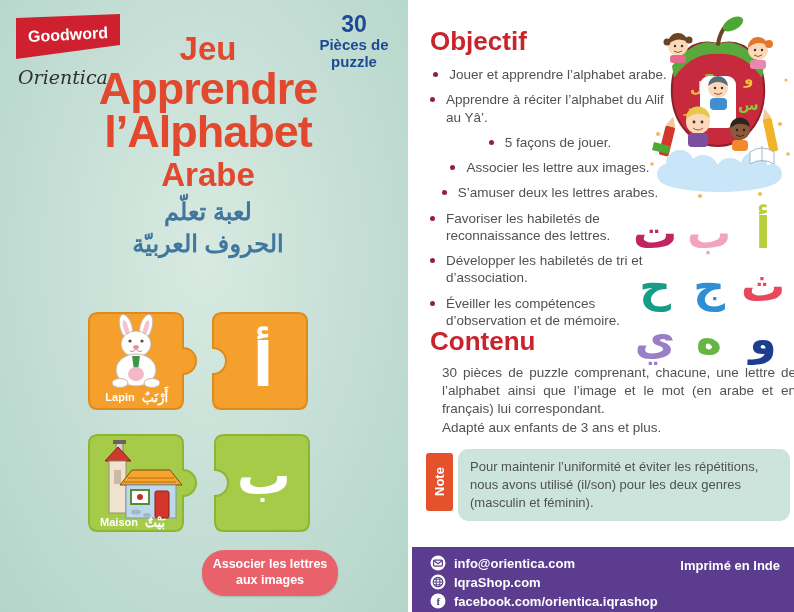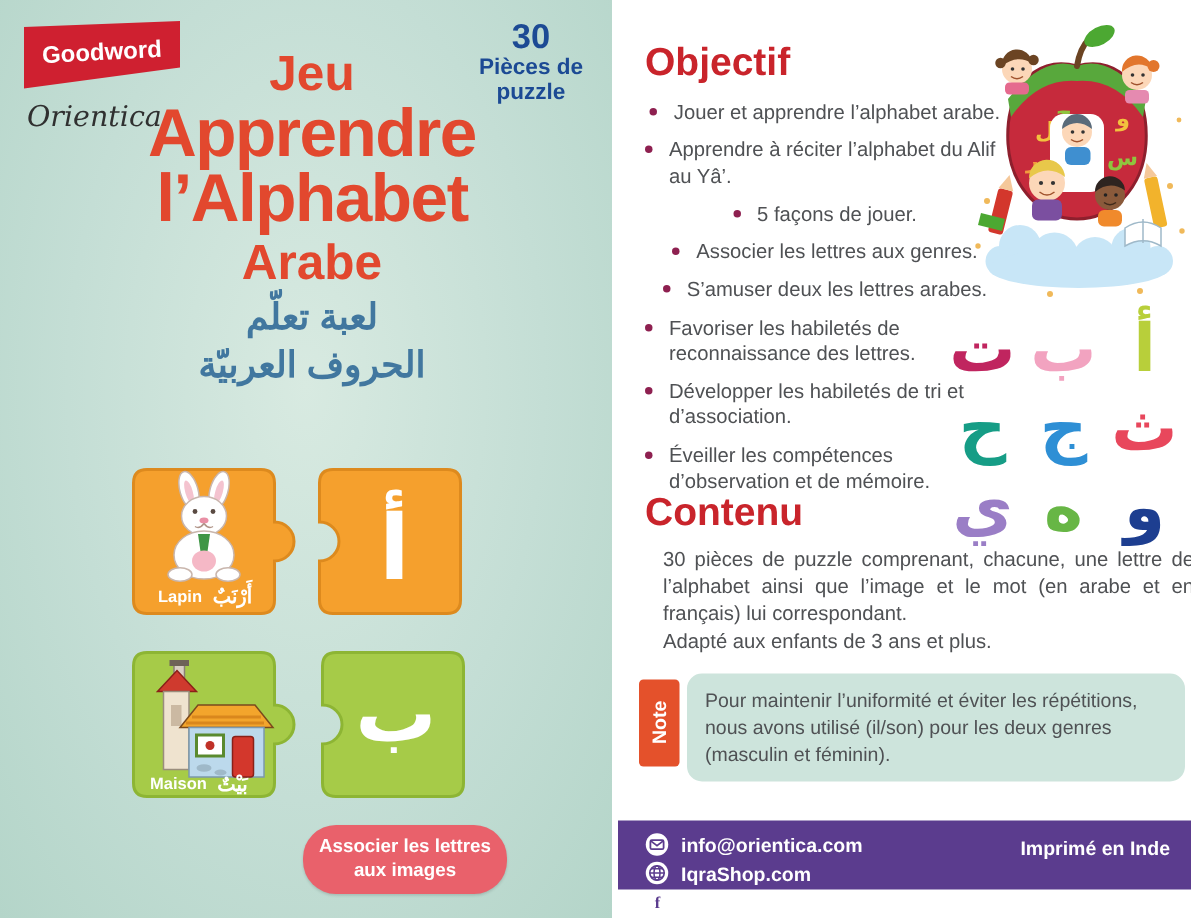--- a/index.html
+++ b/index.html
@@ -65,21 +65,21 @@
   .para-1 { top:364px; }
   .para-2 { top:419px; text-align:left; }
 
   .note-label { position:absolute; left:18px; top:453px; width:27px; height:58px; background:#e4512b;
                 border-radius:3px; color:#fff; font-weight:bold; font-size:13px;
                 display:flex; align-items:center; justify-content:center;
                 writing-mode:vertical-rl; transform:rotate(180deg); }
   .note-box { position:absolute; left:50px; top:449px; width:332px; background:#cde4dc;
               border-radius:10px; padding:9px 12px; font-size:13px; line-height:1.38; color:#4f5154; }
 
-  .footer { position:absolute; left:4px; right:0; top:547px; height:46px; background:#5b3c8e; color:#fff; }
+  .footer { position:absolute; left:4px; right:0; top:547px; height:65px; background:#5b3c8e; color:#fff; }
   .contacts { position:absolute; left:18px; top:8px; }
   .contact-row { display:flex; align-items:center; gap:8px; margin-bottom:3px;
                  font-size:13px; font-weight:bold; }
   .copyright { position:absolute; right:14px; top:10px; text-align:right;
                font-size:13px; font-weight:bold; line-height:17px; }
 </style>
 </head>
 <body>
 
 <div class="page">
@@ -189,21 +189,21 @@
       <li>
           <span class="dot"></span>
           <span>Apprendre à réciter l’alphabet du Alif au Yâ’.</span>
         </li>
       <li>
           <span class="dot"></span>
           <span>5 façons de jouer.</span>
         </li>
       <li>
           <span class="dot"></span>
-          <span>Associer les lettres aux genres.</span>
+          <span>Associer les lettre aux images.</span>
         </li>
       <li>
           <span class="dot"></span>
           <span>S’amuser deux les lettres arabes.</span>
         </li>
       <li>
           <span class="dot"></span>
           <span>Favoriser les habiletés de reconnaissance des lettres.</span>
         </li>
       <li>

